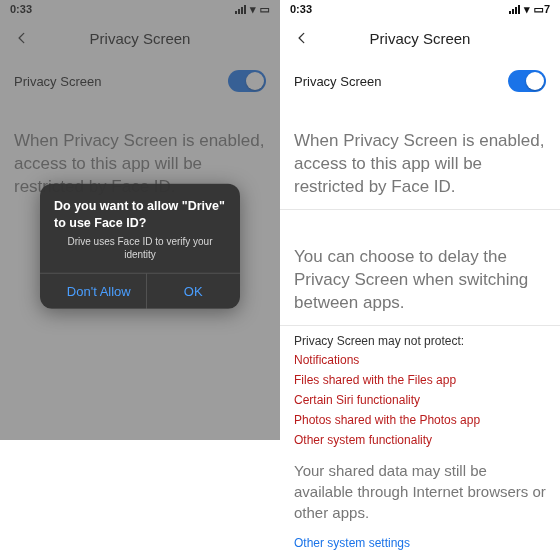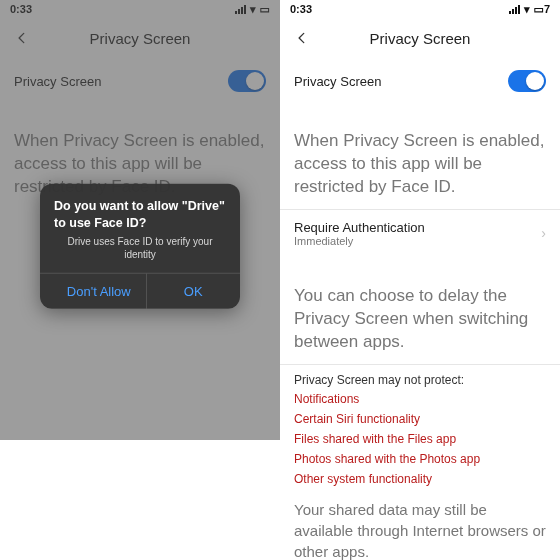--- a/index.html
+++ b/index.html
@@ -130,34 +130,27 @@
     <div class="body">
       <div class="row">
         <span class="label">Privacy Screen</span>
         <span class="toggle">
             <span class="knob"></span>
           </span>
       </div>
       <div class="desc">When Privacy Screen is enabled, access to this app will be restricted by Face ID.</div>
       <div class="sep"></div>
 
-      <div class="req-row">
-        <div>
-          <div class="label">Require Authentication</div>
-          <div class="sublabel">Immediately</div>
-        </div>
-        <div class="chev">›</div>
-      </div>
       <div class="desc">You can choose to delay the Privacy Screen when switching between apps.</div>
       <div class="sep"></div>
 
       <div class="listhead">Privacy Screen may not protect:</div>
       <div class="listitem">Notifications</div>
+      <div class="listitem">Files shared with the Files app</div>
       <div class="listitem">Certain Siri functionality</div>
-      <div class="listitem">Files shared with the Files app</div>
       <div class="listitem">Photos shared with the Photos app</div>
       <div class="listitem">Other system functionality</div>
 
       <div class="note">Your shared data may still be available through Internet browsers or other apps.</div>
       <span class="link">Other system settings</span>
     </div>
   </div>
 
 </div>
 

